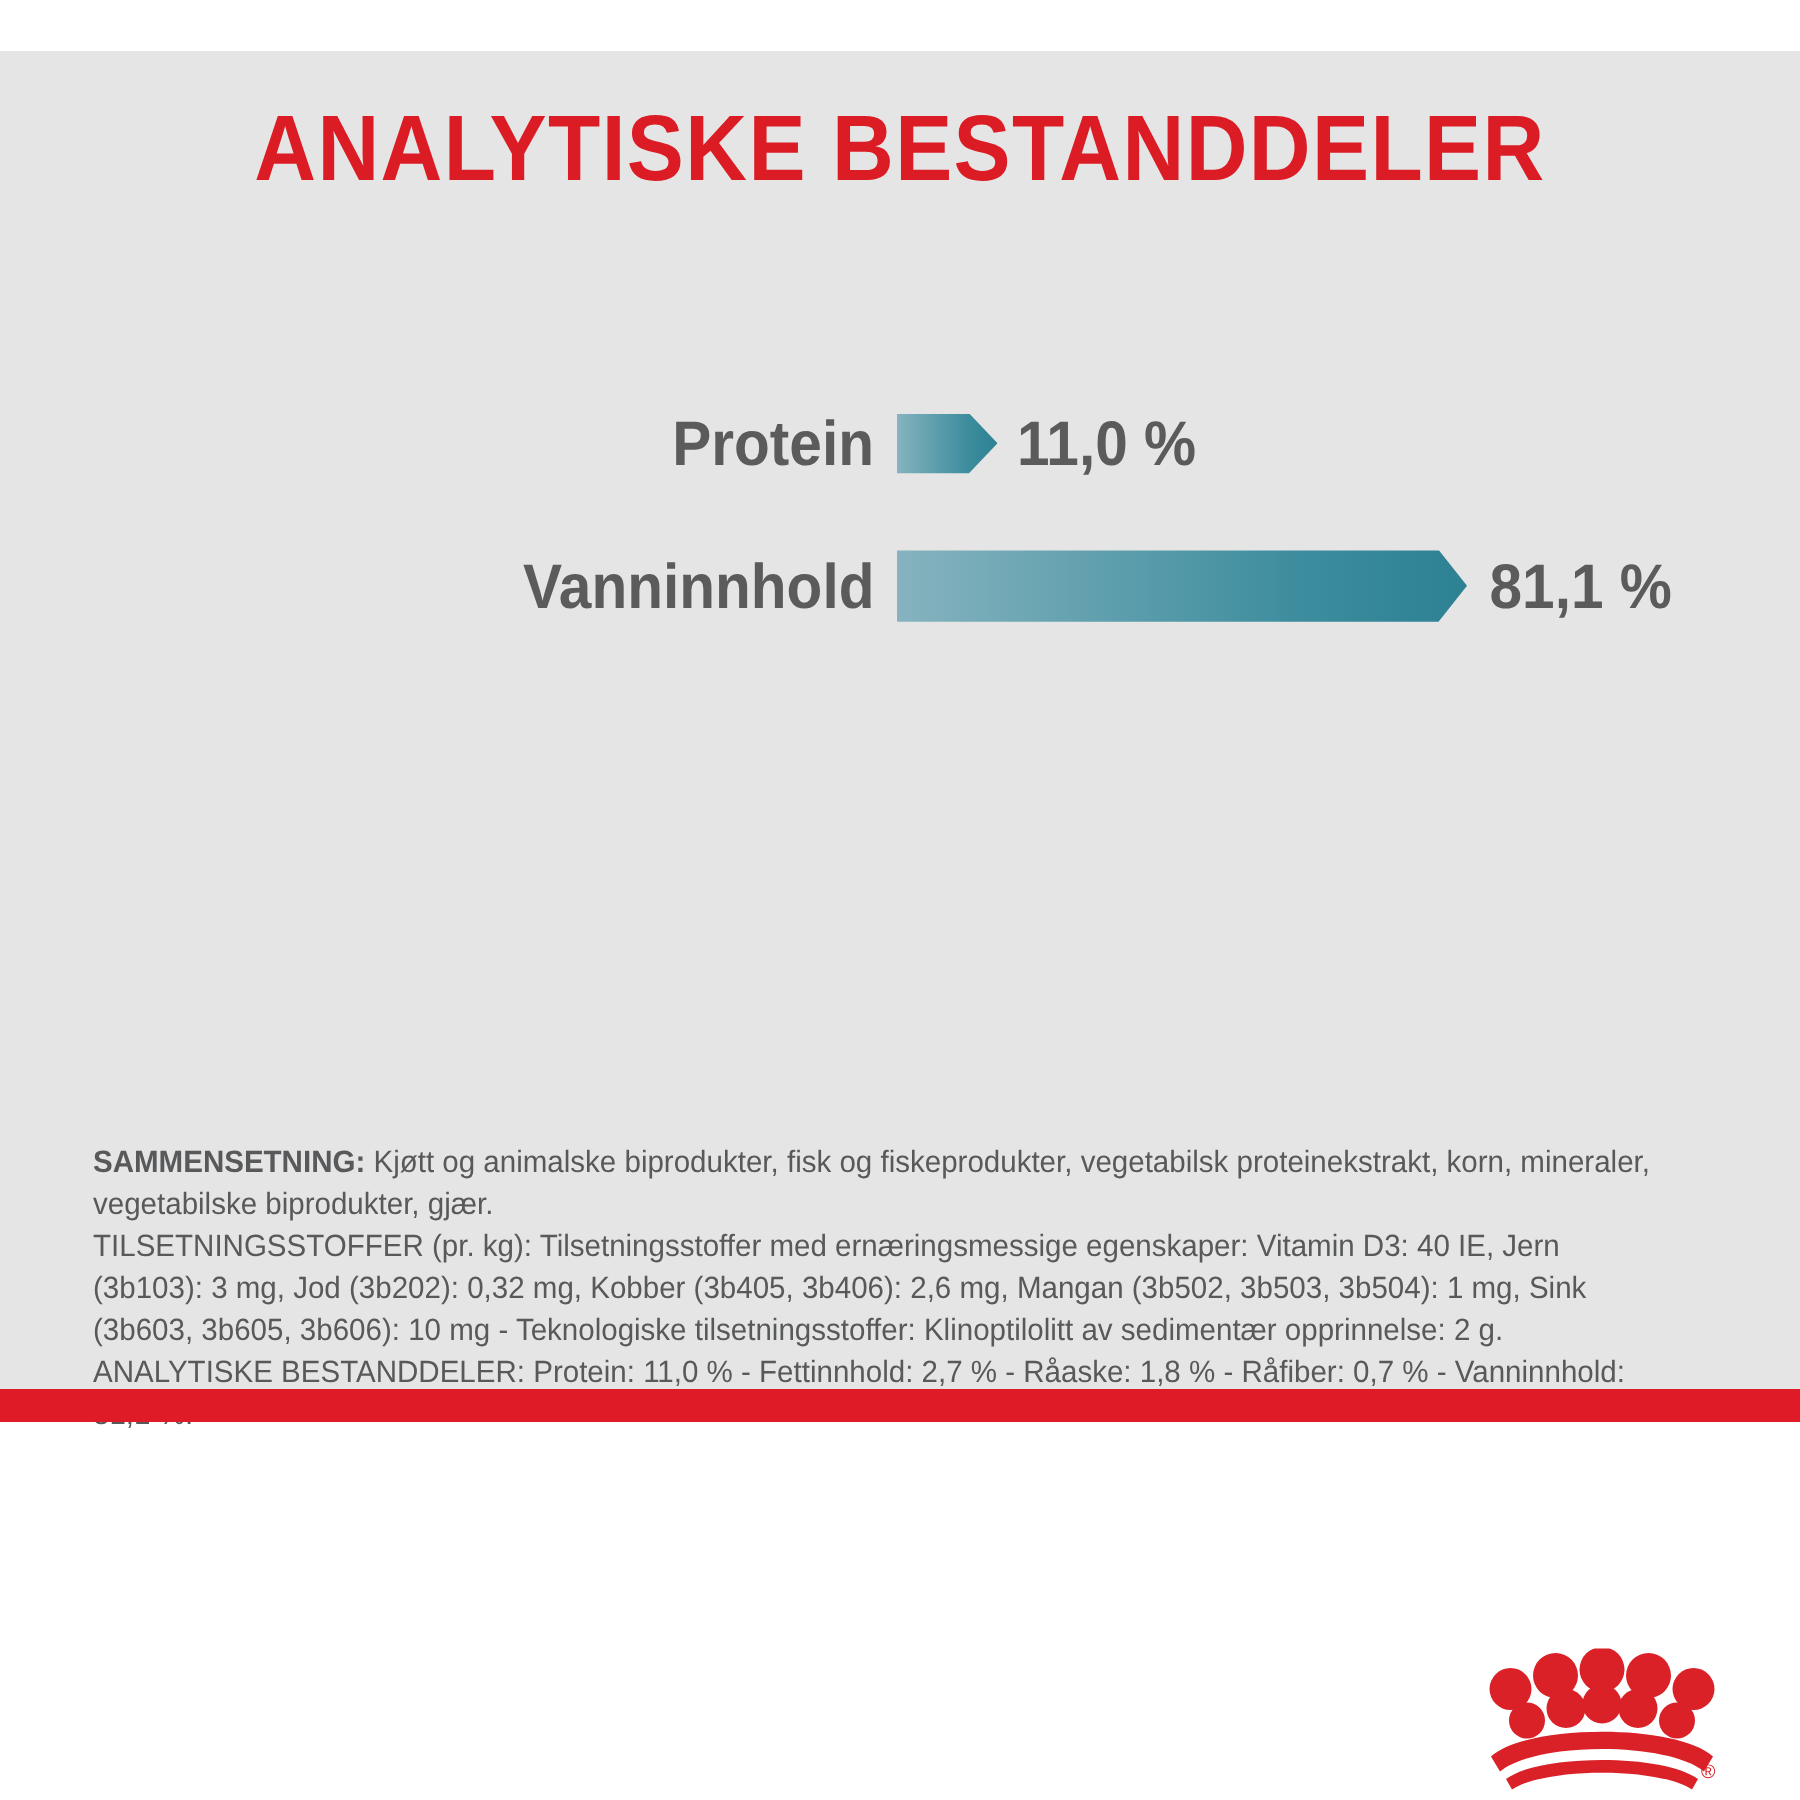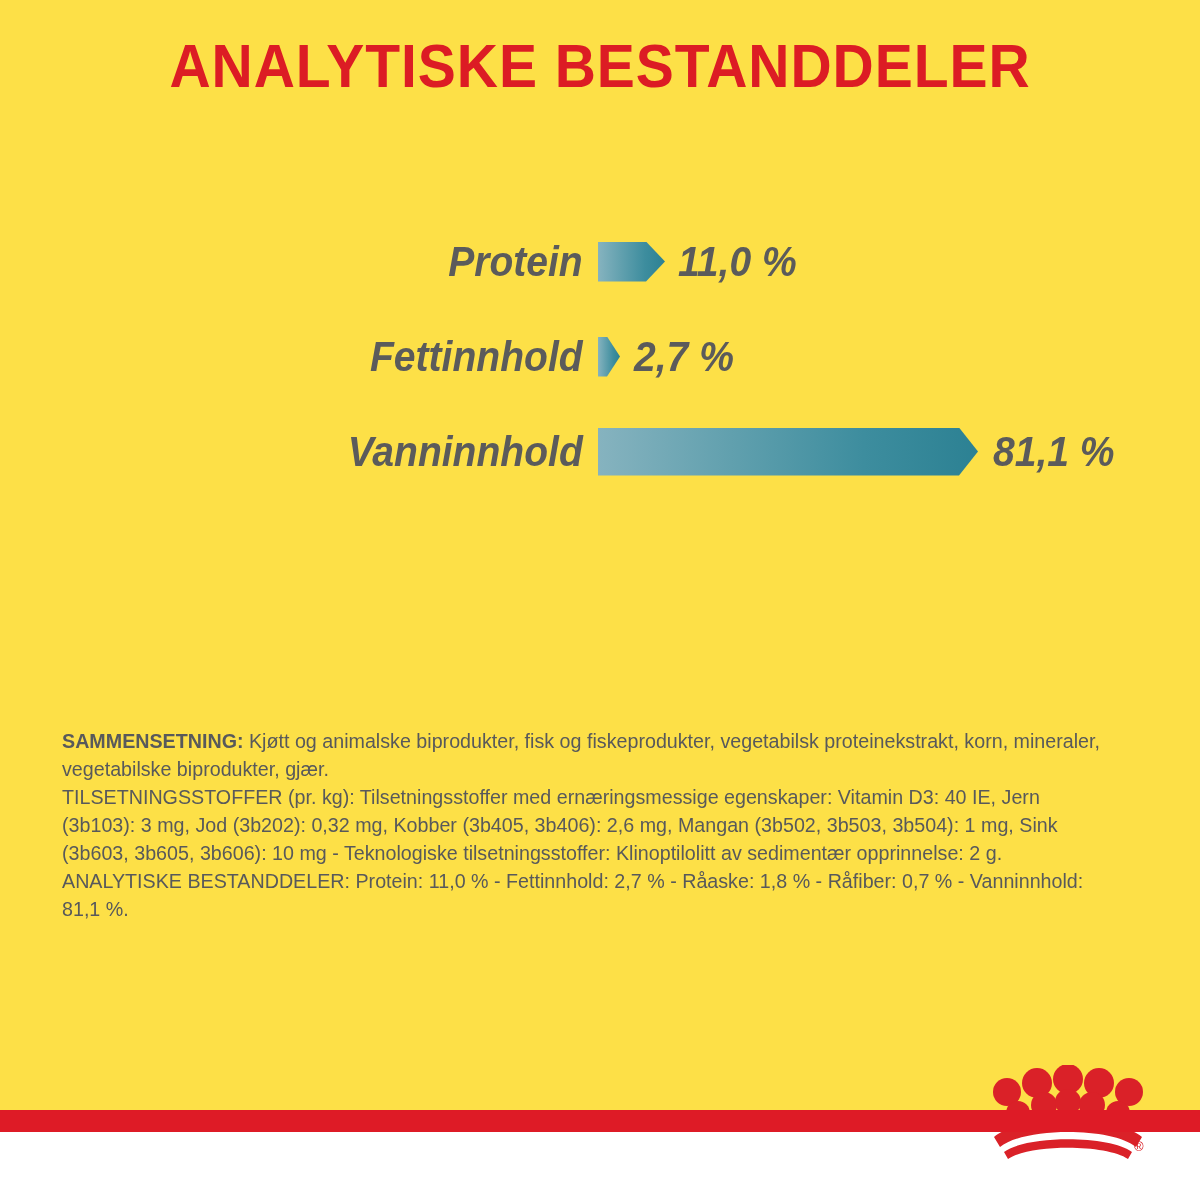--- a/index.html
+++ b/index.html
@@ -11,22 +11,23 @@
     height: 1200px;
     background: #ffffff;
     font-family: "Liberation Sans", sans-serif;
     overflow: hidden;
     position: relative;
   }
 
   #page {
     position: relative;
     width: 1200px;
-    height: 1132px;
-    background: #fde047;
+    height: 914px;
+    background: #e5e5e5;
+    margin-top: 34px;
   }
 
   
   .title {
     position: absolute;
     top: 32px;
     left: 0;
     width: 1200px;
     text-align: center;
     color: #dc1c24;
@@ -44,21 +45,20 @@
   .bars {
     position: absolute;
     top: 214px;
     left: 0;
     width: 1200px;
   }
   .bar-row {
     position: relative;
     height: 95px;
     width: 1200px;
-    font-style: italic;
   }
   .bar-row.tall { height: 95px; }
 
   .bar-label {
     position: absolute;
     right: 617px;       
     top: 50%;
     transform: translateY(-50%) scaleX(0.93);
     transform-origin: right center;
     color: #5b5b5b;
@@ -150,27 +150,20 @@
   <div class="bars">
 
     <div class="bar-row">
       <div class="bar-label">Protein</div>
       <div class="bar-wrap" style="width:67px;">
         <div class="bar-shape"></div>
       </div>
       <div class="bar-value" style="left:678px;">11,0 %</div>
     </div>
 
-    <div class="bar-row">
-      <div class="bar-label">Fettinnhold</div>
-      <div class="bar-wrap" style="width:22px;">
-        <div class="bar-shape small"></div>
-      </div>
-      <div class="bar-value" style="left:634px;">2,7 %</div>
-    </div>
 
 
     <div class="bar-row tall">
       <div class="bar-label">Vanninnhold</div>
       <div class="bar-wrap" style="width:380px;height:48px;">
         <div class="bar-shape"></div>
       </div>
       <div class="bar-value" style="left:993px;">81,1 %</div>
     </div>
 

